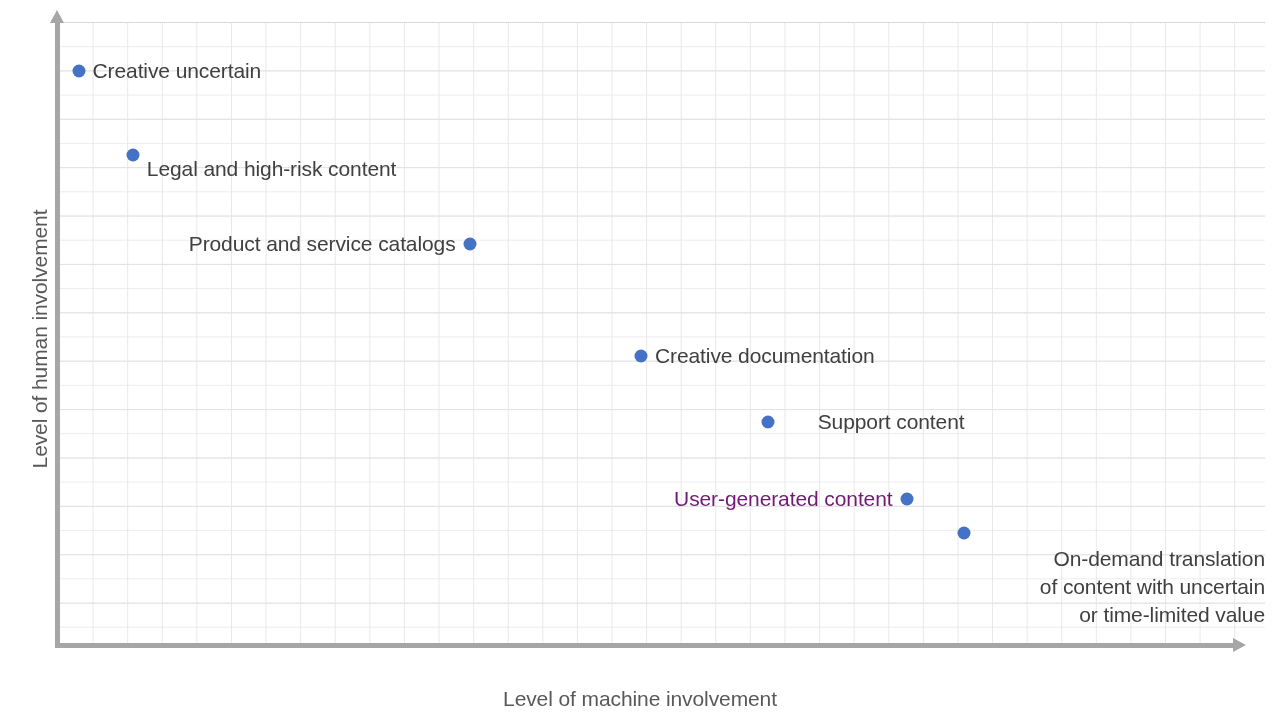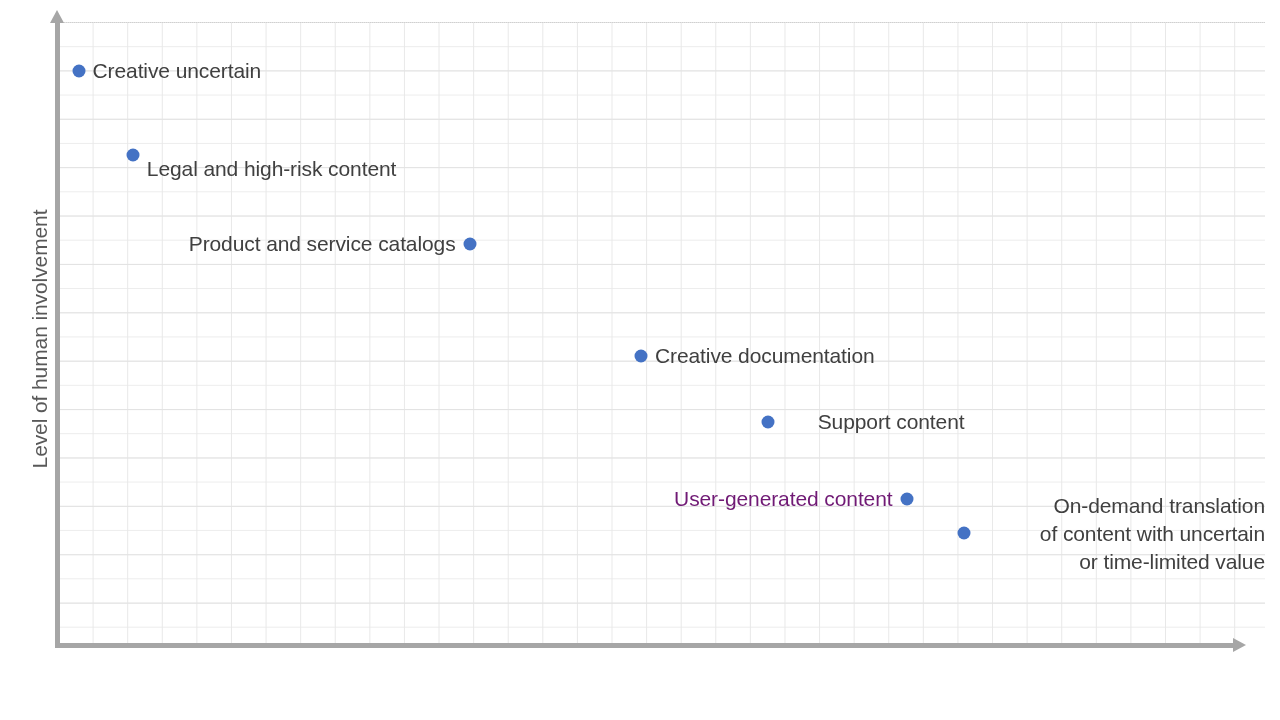--- a/index.html
+++ b/index.html
@@ -159,34 +159,35 @@
     <div class="grid-minor"></div>
     <div class="grid-major"></div>
     <div class="grid-top-dotted"></div>
   </div>
 
   <div class="axis-y"></div>
   <div class="axis-y-arrow"></div>
   <div class="axis-x"></div>
   <div class="axis-x-arrow"></div>
 
+  <div class="axis-title axis-title-x">Level of machine involvement</div>
   <div class="axis-title axis-title-y">Level of human involvement</div>
 
   <div id="points-layer">
       <div class="point" title="Creative marketing" style="left: 78.519px; top: 70.594px; background: rgb(68, 114, 196);"></div>
       <div class="point-label anchor-left" style="color: rgb(64, 64, 64); left: 92.519px; top: 70.594px;">Creative uncertain</div>
       <div class="point" title="Legal and high-risk content" style="left: 132.834px; top: 154.699px; background: rgb(68, 114, 196);"></div>
       <div class="point-label anchor-left" style="color: rgb(64, 64, 64); left: 146.834px; top: 169px;">Legal and high-risk content</div>
       <div class="point" title="Product and service catalogs" style="left: 469.587px; top: 243.788px; background: rgb(68, 114, 196);"></div>
       <div class="point-label anchor-right" style="color: rgb(64, 64, 64); left: 455.587px; top: 243.788px;">Product and service catalogs</div>
       <div class="point" title="Technical documentation" style="left: 640.981px; top: 355.928px; background: rgb(68, 114, 196);"></div>
       <div class="point-label anchor-left" style="color: rgb(64, 64, 64); left: 654.981px; top: 355.928px;">Creative documentation</div>
       <div class="point" title="Support content" style="left: 767.716px; top: 421.966px; background: rgb(68, 114, 196);"></div>
       <div class="point-label anchor-left" style="color: rgb(64, 64, 64); left: 781.716px; top: 421.966px; margin-left: 36px;">Support content</div>
       <div class="point" title="User-generated content" style="left: 906.521px; top: 499.218px; background: rgb(68, 114, 196);"></div>
       <div class="point-label anchor-right" style="color: #701a75; left: 892.521px; top: 499.218px;">User-generated content</div>
       <div class="point" title="On-demand translation of content with uncertain or time-limited value" style="left: 964.457px; top: 533.483px; background: rgb(68, 114, 196);"></div>
-      <div class="point-label anchor-right-top" style="color: rgb(64, 64, 64); left: 982.457px; top: 492px; width: 282.543px;">On-demand translation
+      <div class="point-label anchor-right-top" style="color: rgb(64, 64, 64); left: 982.457px; top: 545px; width: 282.543px;">On-demand translation
 of content with uncertain
 or time-limited value</div>
     </div>
 
 </div>
 
 </body></html>

